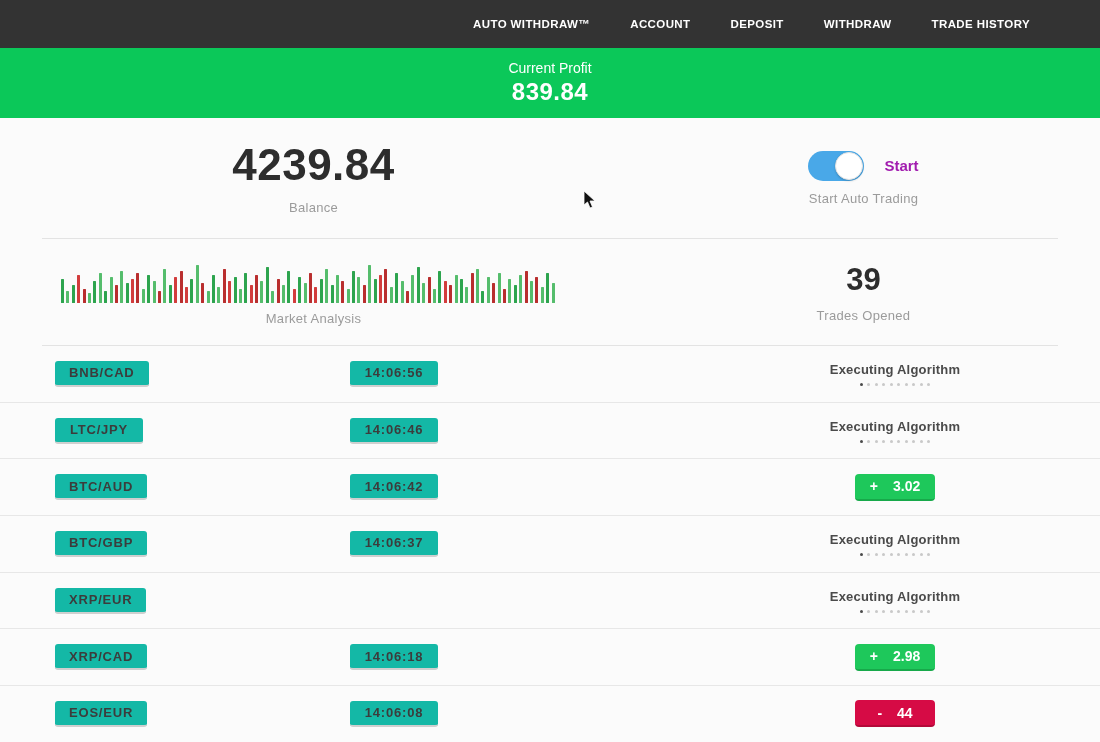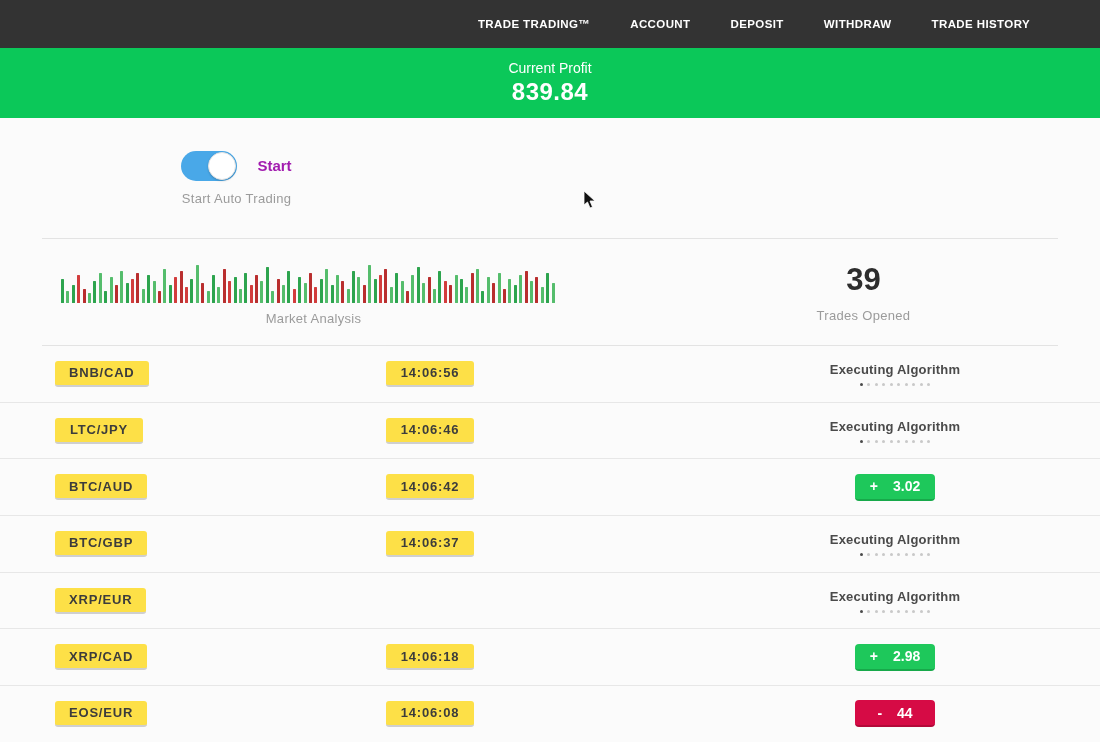--- a/index.html
+++ b/index.html
@@ -66,25 +66,25 @@
   
   .trades-list { width:100%; }
   .trade-row {
     height:56.7px; display:grid;
     grid-template-columns:350px 160px 1fr 290px 60px;
     align-items:center; border-bottom:1px solid #e7e7e7;
   }
   .trade-row .pair-cell { padding-left:55px; }
   .chip {
     display:inline-flex; align-items:center; justify-content:center;
-    background:#fde047; border-radius:3px; border-bottom:2px solid #cfcfcf;
+    background:#14b8a6; border-radius:3px; border-bottom:2px solid #cfcfcf;
     font-size:13px; font-weight:bold; color:#3c3c3c; letter-spacing:.8px;
     height:26px; padding:0 14px; min-width:88px;
   }
-  .time-cell { display:flex; justify-content:center; }
+  .time-cell { display:flex; }
   .status-cell { grid-column:4; display:flex; flex-direction:column; align-items:center; justify-content:center; }
 
   .exec-label { font-size:13px; font-weight:bold; color:#4a4a4a; letter-spacing:.2px; }
   .exec-dots { display:flex; gap:4.5px; margin-top:6px; align-items:center; }
   .exec-dots .dot { width:3px; height:3px; border-radius:50%; background:#c9c9c9; }
   .exec-dots .dot.active { background:#4a4a4a; }
 
   .result-badge {
     display:inline-flex; align-items:center; justify-content:center; gap:15px;
     height:27px; min-width:80px; padding:0 12px; border-radius:4px;
@@ -93,33 +93,37 @@
   .result-badge.profit { background:#1ec85b; border-bottom:2px solid #17a94a; }
   .result-badge.loss   { background:#d60b45; border-bottom:2px solid #b30939; }
 
   
   .cursor { position:absolute; left:583px; top:190px; width:14px; height:20px; pointer-events:none; z-index:50; }
 </style>
 </head>
 <body>
 
 <nav class="topnav" id="topnav">
-    <div class="nav-item">TRADE TRADING™</div>
+    <div class="nav-item">AUTO WITHDRAW™</div>
     <div class="nav-item">ACCOUNT</div>
     <div class="nav-item">DEPOSIT</div>
     <div class="nav-item">WITHDRAW</div>
     <div class="nav-item">TRADE HISTORY</div>
   </nav>
 
 <div class="banner">
   <div class="banner-label">Current Profit</div>
   <div class="banner-value">839.84</div>
 </div>
 
 <div class="stats-row row-balance">
+  <div class="cell-left">
+    <div class="big-number">4239.84</div>
+    <div class="caption">Balance</div>
+  </div>
   <div class="cell-right">
     <div class="toggle-wrap">
       <div class="toggle">
         <div class="knob"></div>
       </div>
       <div class="toggle-label">Start</div>
     </div>
     <div class="caption">Start Auto Trading</div>
   </div>
 </div>

